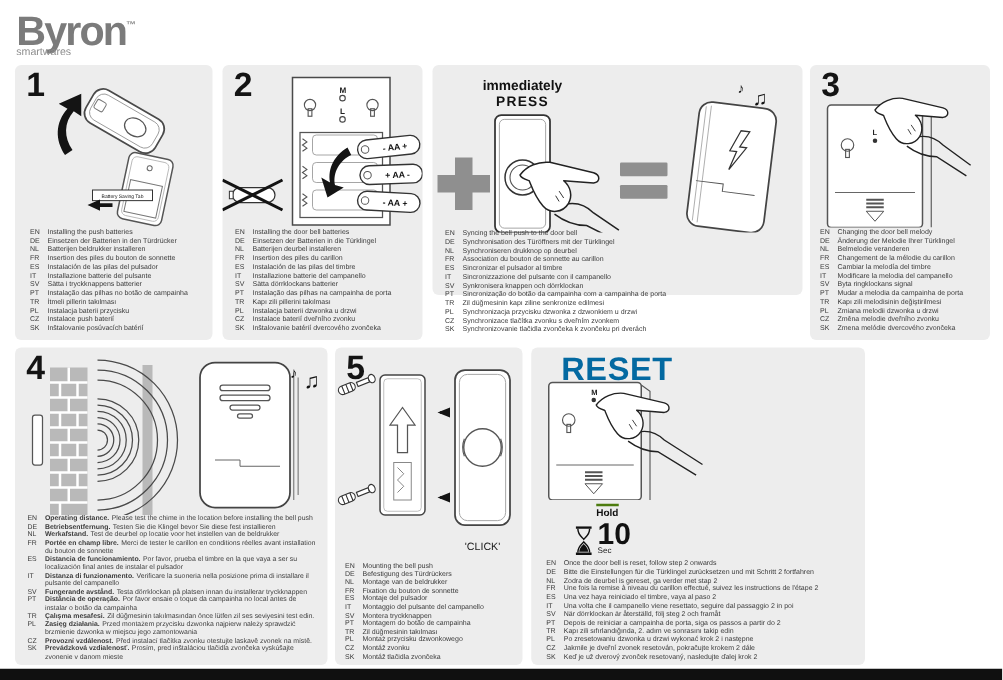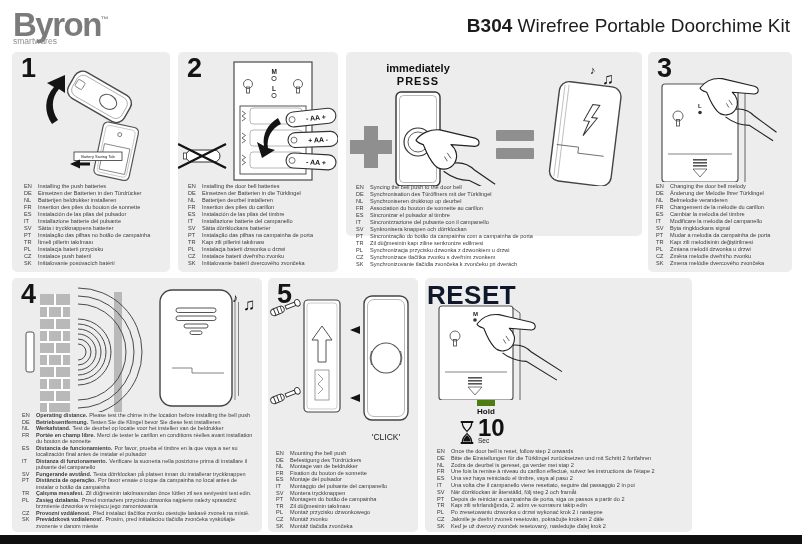--- a/index.html
+++ b/index.html
@@ -15,57 +15,56 @@
   
   .panel{position:absolute;background:#ededed;border-radius:5px;}
   #p1{left:12px;top:52px;width:158px;height:220px;}
   #p2{left:178px;top:52px;width:160px;height:220px;}
   #psync{left:346px;top:52px;width:296px;height:184px;}
   #p3{left:648px;top:52px;width:144px;height:220px;}
   #p4{left:12px;top:278px;width:250px;height:254px;}
   #p5{left:268px;top:278px;width:150px;height:254px;}
   #preset{left:425px;top:278px;width:267px;height:254px;}
   .pnum{position:absolute;left:9px;top:1px;font-size:27px;font-weight:bold;color:#141414;}
-  .reset-title{position:absolute;left:2px;top:2px;font-size:26px;font-weight:bold;color:#0f172a;letter-spacing:.5px;}
+  .reset-title{position:absolute;left:24px;top:2px;font-size:26px;font-weight:bold;color:#0369a1;letter-spacing:.5px;}
   .illus{position:absolute;left:0;}
   
   .langs{position:absolute;color:#3c3c3c;}
   .lrow{display:flex;align-items:flex-start;}
   .lcode{flex:0 0 14px;font-size:5.6px;line-height:7px;}
   .ltext{font-size:5.6px;line-height:7px;}
   #p1 .langs{left:12px;top:131px;right:6px;}
   #p2 .langs{left:10px;top:131px;right:4px;}
   #psync .langs{left:10px;top:132px;right:6px;}
   #p3 .langs{left:8px;top:131px;right:3px;}
   #p4 .langs{left:10px;top:134px;right:6px;}
   #p4 .lcode,#p4 .ltext{font-size:5.5px;line-height:6.5px;}
   #p5 .langs{left:8px;top:172px;right:2px;}
   #p5 .lcode,#p5 .ltext{line-height:6.6px;}
   #preset .langs{left:12px;top:170px;right:4px;}
   #preset .lcode,#preset .ltext{line-height:6.8px;}
   .lead{font-weight:bold;margin-right:2px;}
   
   .hold-block{position:absolute;left:34px;top:122px;display:flex;align-items:flex-end;}
   .hold-col{margin-left:2px;}
-  .hold-word{font-weight:bold;font-size:8px;color:#111;border-top:6px solid #4d7c0f;display:inline-block;padding-top:1px;}
+  .hold-word{font-weight:bold;font-size:8px;color:#111;border-top:2px solid #4d7c0f;display:inline-block;padding-top:1px;}
   .hold-line{display:flex;align-items:baseline;flex-direction:column;}
   .hold-num{font-weight:bold;font-size:24px;line-height:19px;color:#111;}
   .hold-sec{font-size:6.5px;color:#222;margin-left:1px;}
   .footer-bar{position:absolute;left:0;bottom:0;width:802px;height:9px;background:#101010;}
 </style>
 </head>
 <body>
 
 <div class="page">
 
   <div class="logo">
     <div class="logo-main"><span>Byron</span><span class="logo-tm">™</span></div>
     <div class="logo-sub">smartwares</div>
   </div>
-  <div class="doc-title"><b>B304</b><span> Wirefree Portable Doorchime Kit</span></div>
 
   <section class="panel" id="p1">
     <div class="pnum">1</div>
     <svg class="illus" style="top:8px" width="158" height="122" viewBox="0 0 158 122">
       <path d="M40 64 C32 52 32 38 42 27 L35 23 L53 15 L53 33 L47 29 C39 38 39 50 46 60 Z" fill="#141414"></path>
       <g transform="rotate(30 88 36)">
         <rect x="56" y="22" width="64" height="30" rx="9" fill="#fff" stroke="#4a4a4a" stroke-width="1.4"></rect>
         <rect x="59.5" y="25.5" width="57" height="23" rx="7" fill="none" stroke="#999" stroke-width="0.7"></rect>
         <ellipse cx="98" cy="37" rx="9" ry="7" fill="none" stroke="#555" stroke-width="1"></ellipse>
         <rect x="61" y="32" width="8" height="8" rx="1.5" fill="none" stroke="#777" stroke-width="0.8"></rect>

